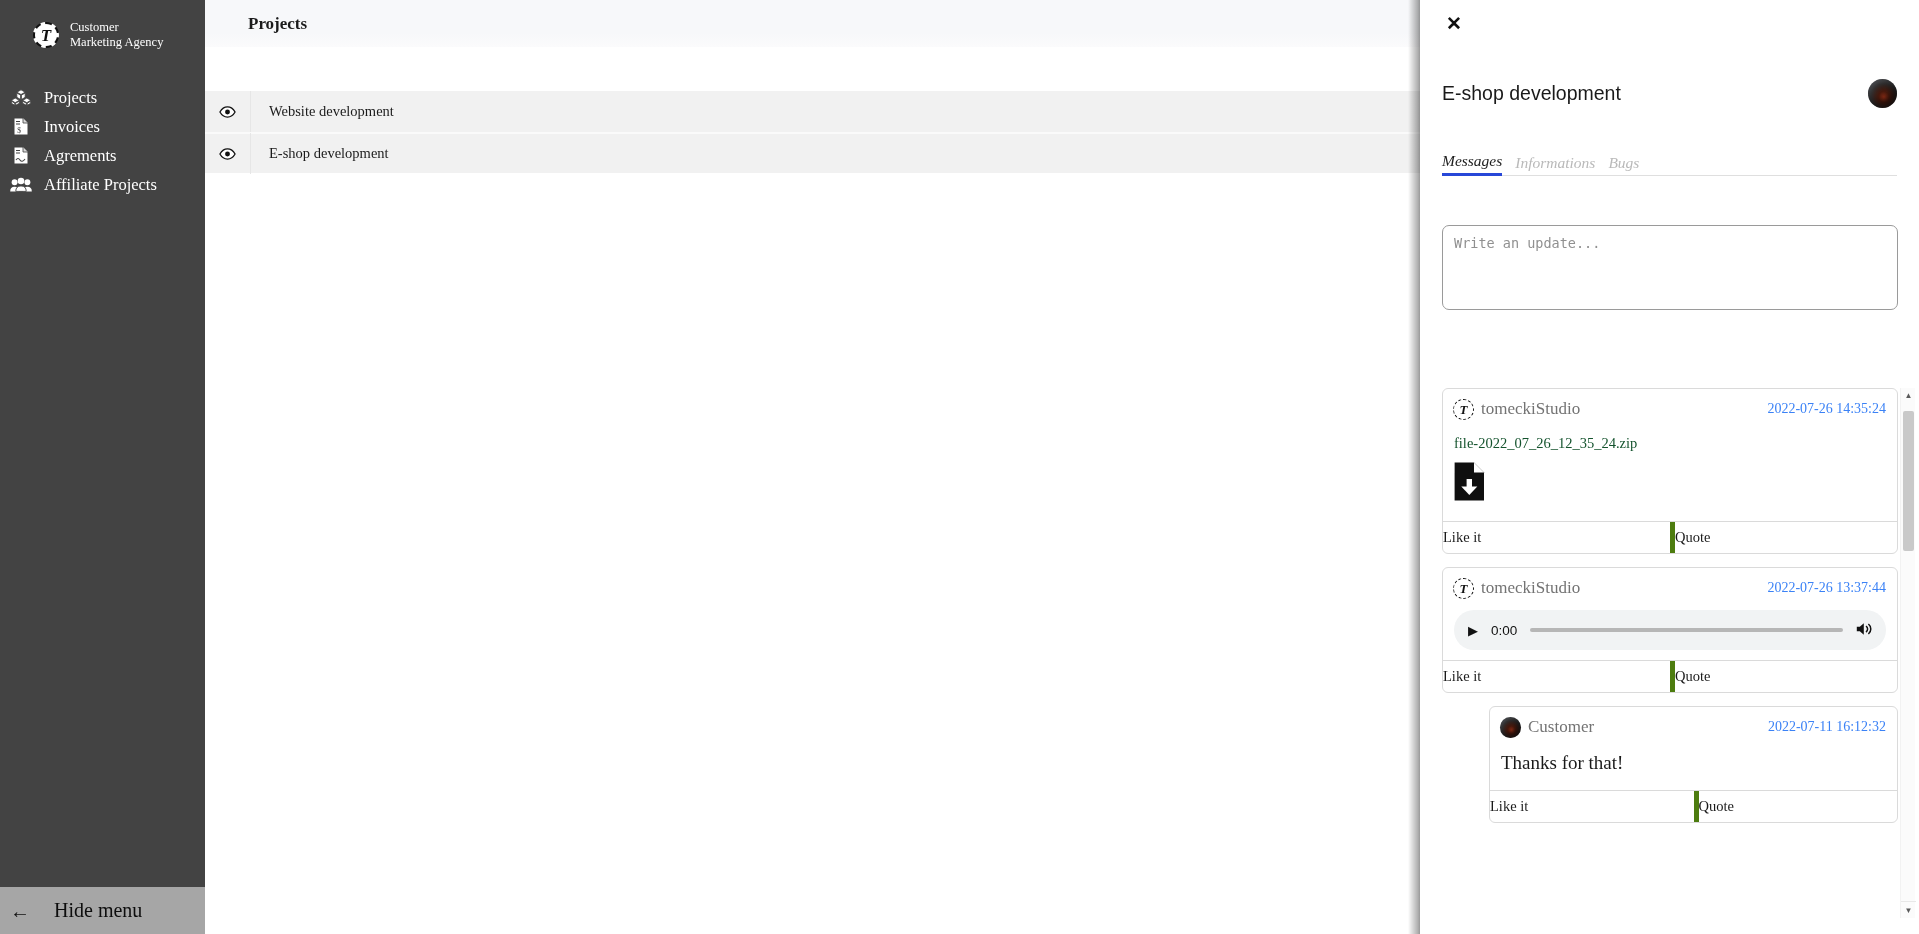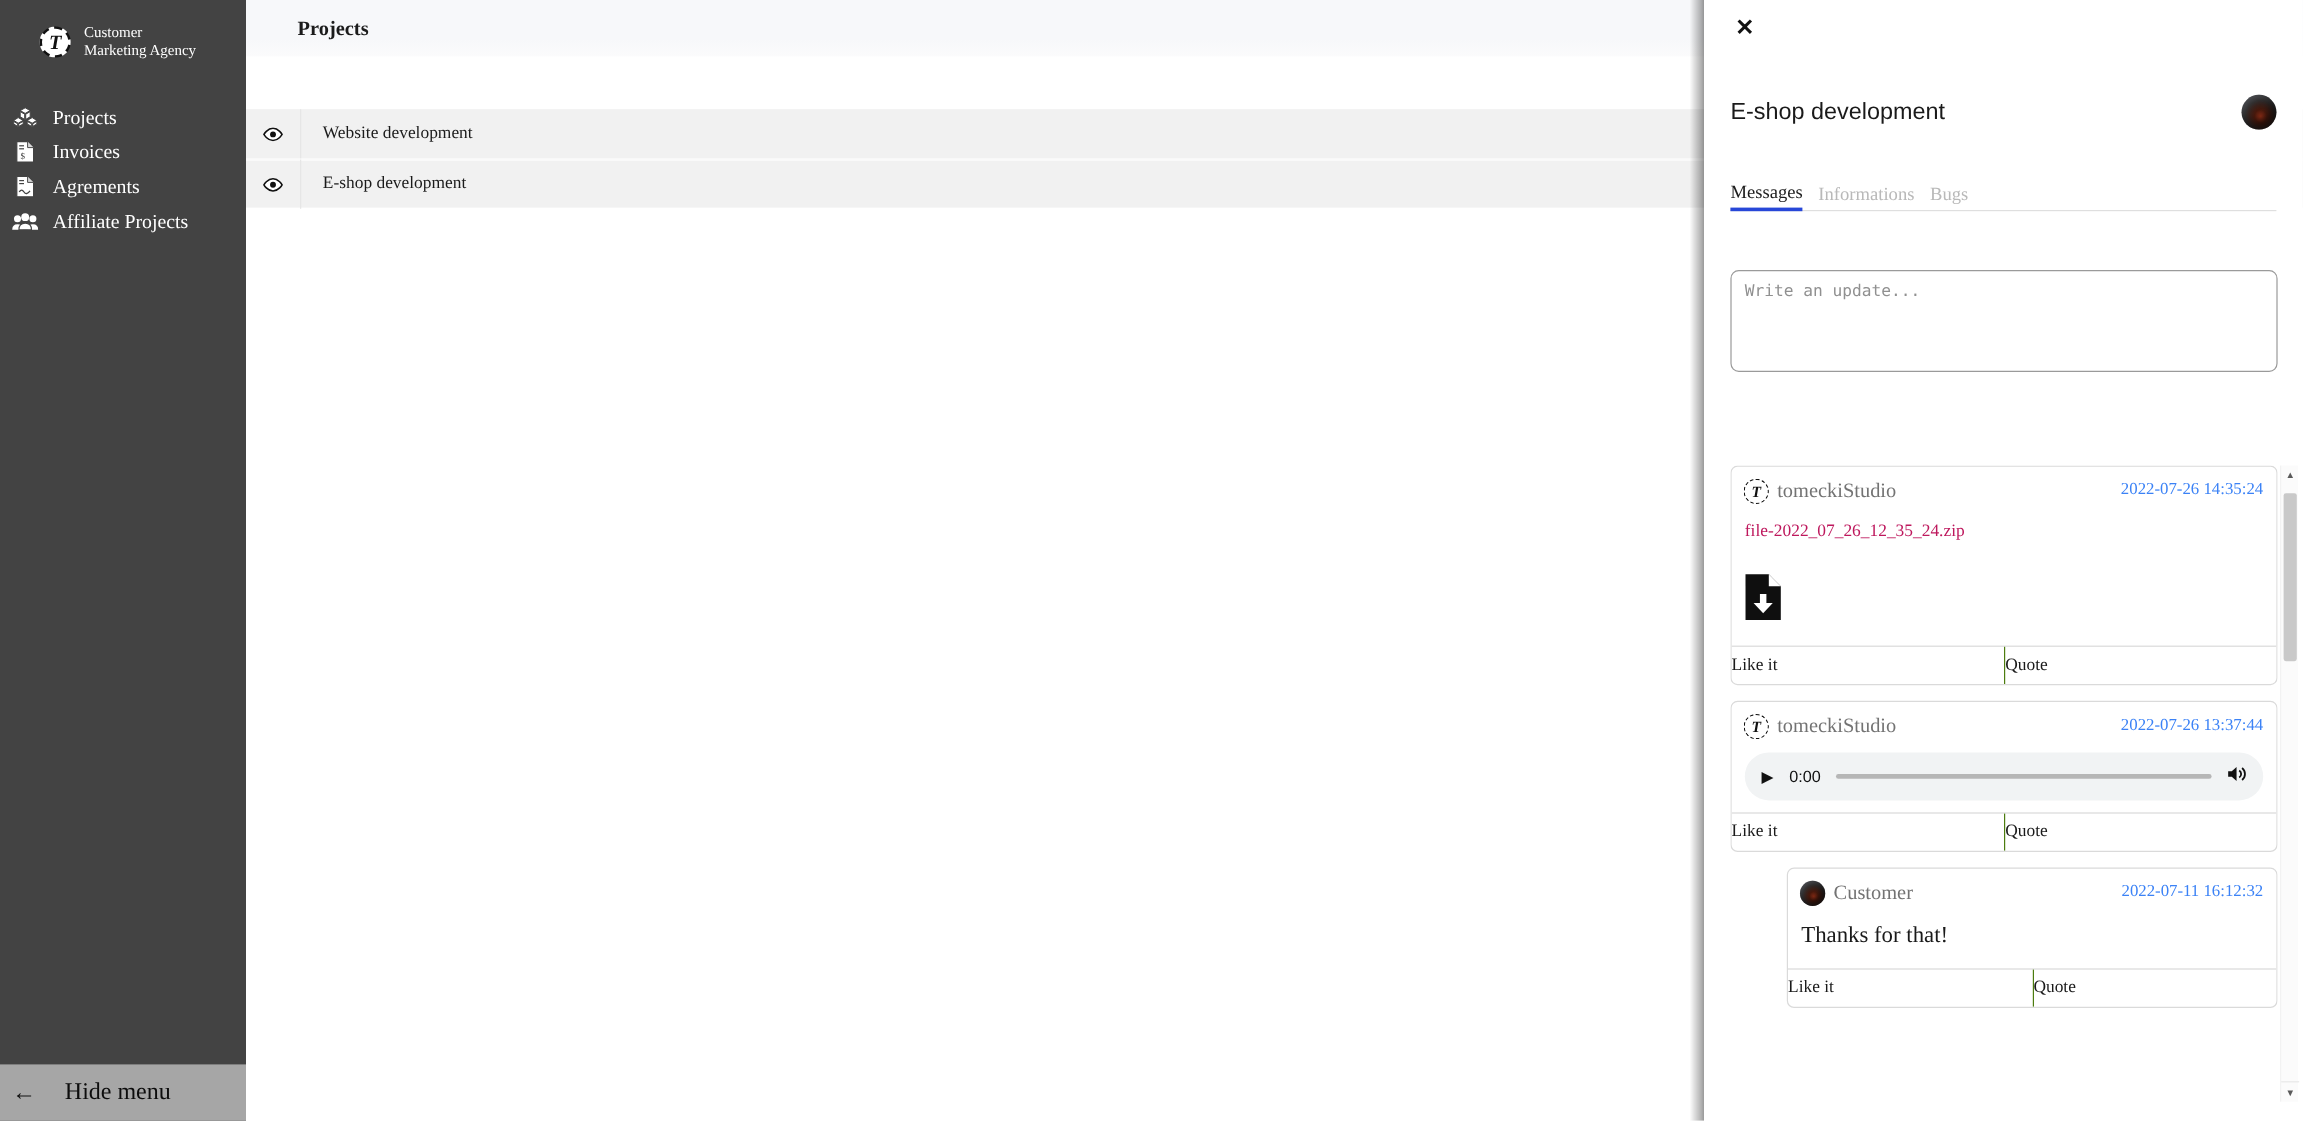--- a/index.html
+++ b/index.html
@@ -163,20 +163,21 @@
     box-shadow: inset -4px -6px 8px rgba(0,0,0,0.55), inset 3px 3px 7px rgba(130,140,150,0.35);
     flex: 0 0 auto;
   }
   .tabs {
     position: absolute; left: 22px; top: 150px;
     width: 455px;
     border-bottom: 1px solid #dfdfdf;
     display: flex; align-items: flex-end;
     height: 26px;
     gap: 13px;
+    font-style: italic;
   }
   .tab {
     font-size: 15.5px;
     font-family: "Liberation Serif", serif;
     color: #b9b9b9;
     padding-bottom: 5px;
     cursor: pointer;
     line-height: 1;
   }
   .tab.active {
@@ -266,41 +267,41 @@
   .msg-author {
     font-size: 17px; color: #737373;
     font-family: Liberation Serif, serif;
   }
   .msg-time {
     font-size: 14px; color: #3b82f6;
     font-family: "Liberation Serif", serif;
   }
   .msg-body { padding: 14px 11px 16px 11px; }
   .msg-filename {
-    font-size: 14.5px; color: #be185d;
-    font-family: "Liberation Serif", serif;
-    margin-bottom: 26px;
+    font-size: 14.5px; color: #14532d;
+    font-family: "Liberation Serif", serif;
+    margin-bottom: 10px;
   }
   .msg-text {
     font-size: 19px; color: #1a1a1a;
     font-family: "Liberation Serif", serif;
   }
   .msg-actions {
     display: flex;
     border-top: 1px solid #dadada;
   }
   .msg-actions .act {
     flex: 1 1 50%;
     padding: 7px 0;
     font-size: 14.5px;
     color: #1a1a1a;
     font-family: "Liberation Serif", serif;
     cursor: pointer;
   }
-  .msg-actions .act + .act { border-left: 1px solid #4d7c0f; }
+  .msg-actions .act + .act { border-left: 5px solid #4d7c0f; }
 
   
   .audio {
     background: #f1f3f4;
     border-radius: 22px;
     height: 40px;
     width: 100%;
     display: flex; align-items: center;
     padding: 0 14px;
     gap: 13px;

